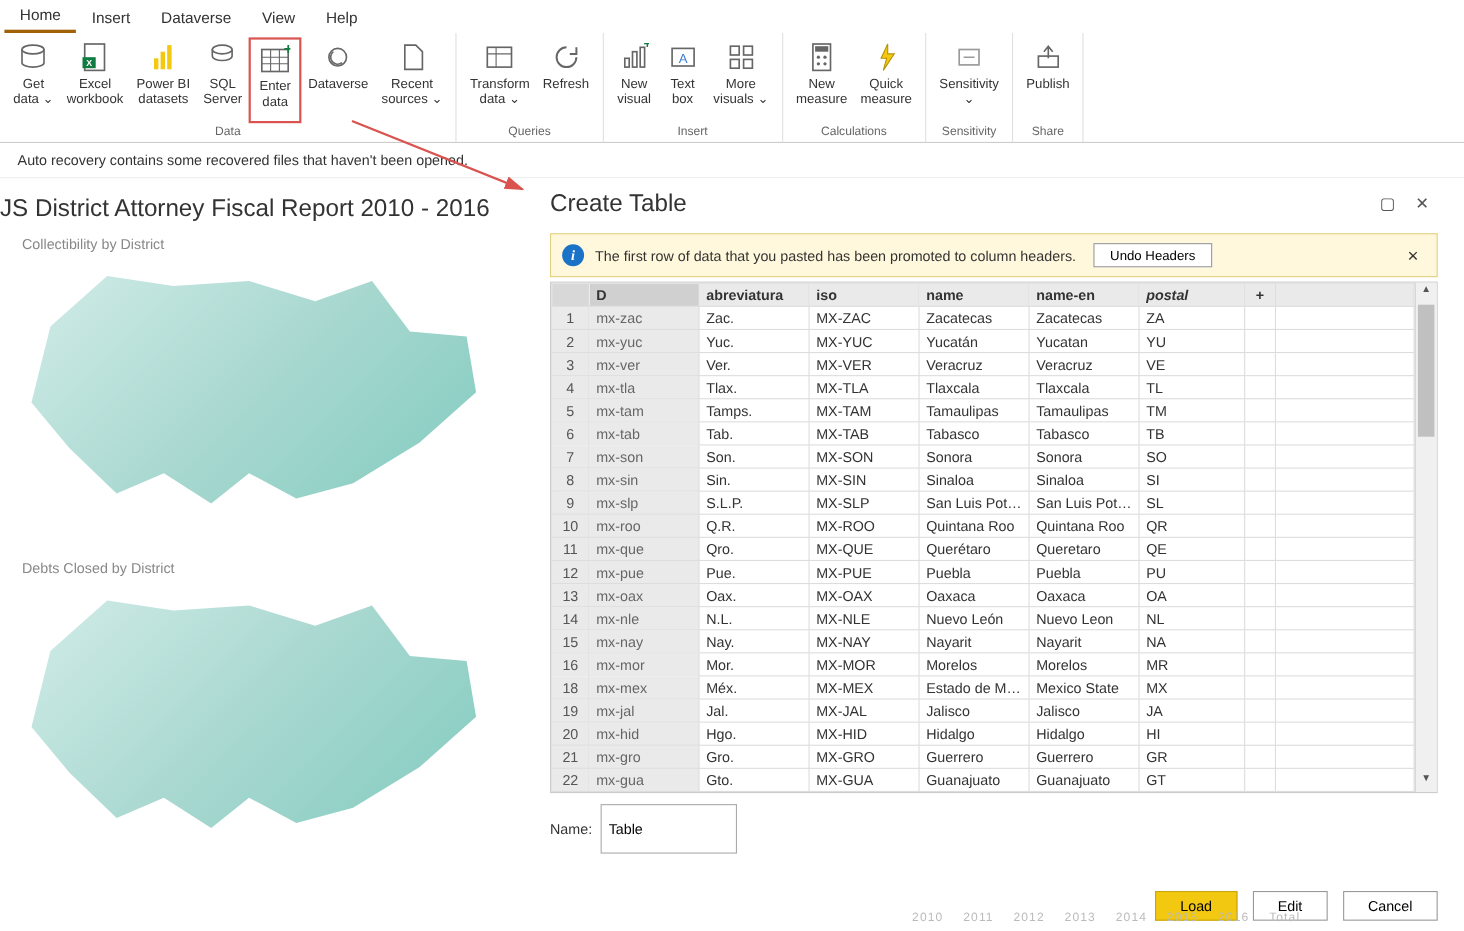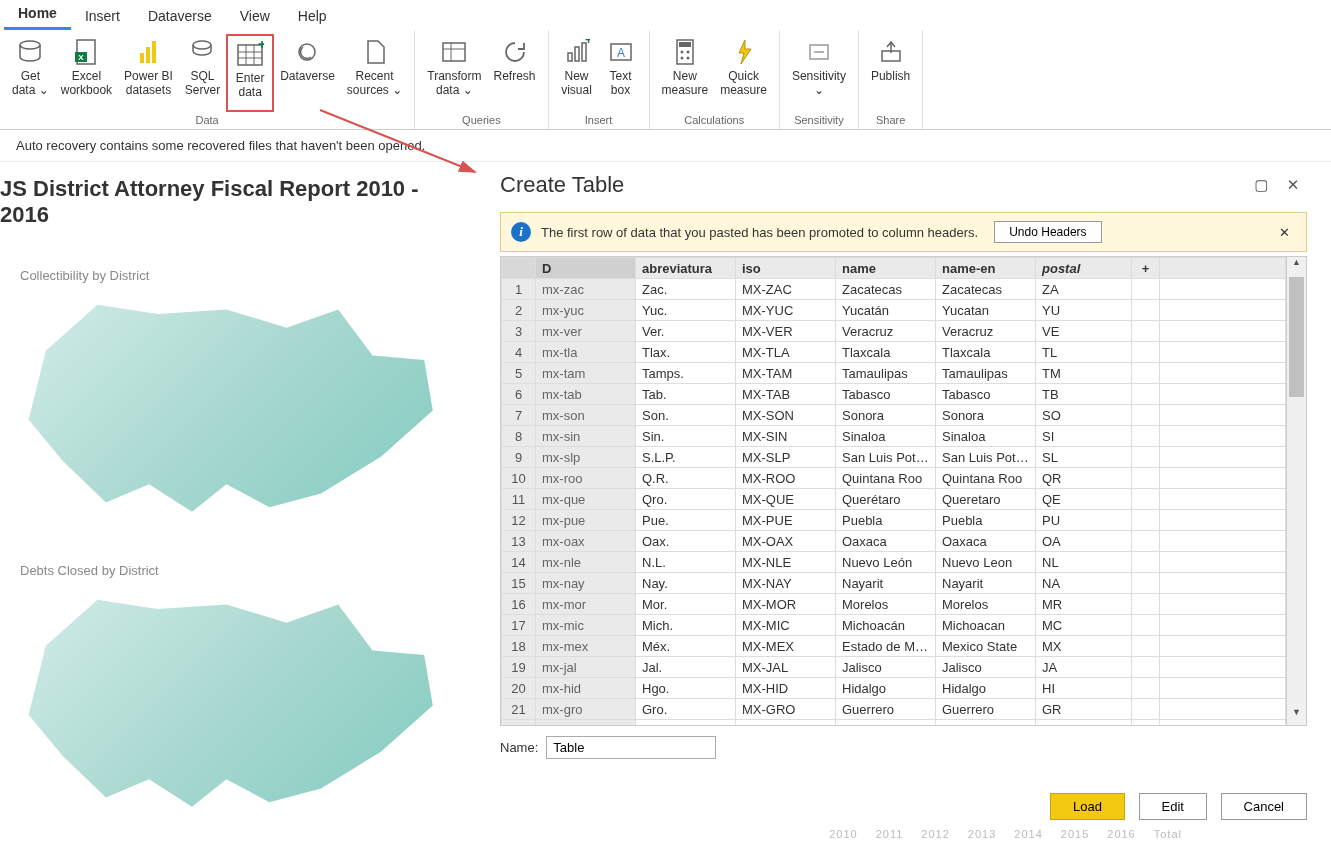--- a/index.html
+++ b/index.html
@@ -1,39 +1,39 @@
 <!DOCTYPE html>
 <html><head>
 <meta charset="utf-8">
 <style>
 * { margin: 0; padding: 0; box-sizing: border-box; font-family: "Segoe UI", -apple-system, sans-serif; }
 body { background: #fff; width: 1331px; height: 846px; overflow: hidden; font-size: 13px; color: #333; }
 
 
 .tabs { display: flex; padding: 0 4px; height: 30px; align-items: flex-end; }
 .tab { padding: 6px 14px 6px; font-size: 14px; cursor: pointer; }
-.tab.active { border-bottom: 3px solid #3b82f6; font-weight: 700; }
+.tab.active { border-bottom: 3px solid #a16207; font-weight: 400; }
 
 
 .ribbon { display: flex; border-bottom: 1px solid #ccc; height: 100px; background: #fff; position: relative; }
 .group { display: flex; flex-direction: column; border-right: 1px solid #e0e0e0; padding: 4px 6px 0; }
 .group-items { display: flex; align-items: flex-start; flex: 1; }
 .group-label { text-align: center; font-size: 11px; color: #666; padding: 2px 0 3px; }
 .rbtn { display: flex; flex-direction: column; align-items: center; justify-content: flex-start; padding: 2px 6px; cursor: pointer; text-align: center; font-size: 12px; line-height: 1.15; min-width: 42px; height: 78px; }
 .rbtn .ico { width: 32px; height: 32px; margin-bottom: 2px; display:flex; align-items:center; justify-content:center;}
 .rbtn-sm { display: block; padding: 2px 6px; cursor: pointer; font-size: 12px; color: #666; line-height: 1.6; }
 .highlight-box { border: 2px solid #d9534f; }
 
 
 .recovery { padding: 8px 16px; font-size: 13px; border-bottom: 1px solid #eee; color:#333; }
 
 
 .main { display: flex; height: calc(846px - 30px - 100px - 36px); position: relative; }
 .report-left { width: 476px; padding: 10px 10px 10px 0; overflow: hidden; }
-.report-title { font-size: 22px; color: #333; margin: 4px 0 40px 0; font-weight: bold; }
+.report-title { font-size: 22px; color: #333; margin: 4px 0 12px 0; }
 .viz-title { font-size: 13px; color: #888; margin: 0 0 8px 20px; }
 .map-placeholder { width: 430px; height: 230px; margin: 0 0 42px 20px; background: linear-gradient(135deg, #d4ede9 0%, #a8d8d0 50%, #7fcabe 100%); clip-path: polygon(6% 26%, 18% 6%, 32% 10%, 48% 8%, 62% 16%, 74% 8%, 82% 28%, 94% 30%, 96% 52%, 84% 72%, 70% 88%, 58% 94%, 48% 84%, 40% 96%, 30% 84%, 20% 92%, 10% 74%, 2% 56%); }
 
 
 .dialog { position: absolute; left: 476px; top: 0; right: 0; bottom: 0; background: #fff; padding: 10px 24px 10px 24px; }
 .dialog-hdr { display:flex; justify-content:space-between; align-items:center; }
 .dialog-title { font-size: 22px; font-weight: 400; color: #333; }
 .dlg-ctrls span { display:inline-block; width:28px; text-align:center; font-size:15px; cursor:pointer; color:#555;}
 .info-bar { background: #FFF8DC; border: 1px solid #e0d080; padding: 8px 10px; margin: 14px 0 4px; display: flex; align-items: center; font-size: 13px; }
 .info-ico { width: 20px; height: 20px; border-radius: 50%; background: #1b73c7; color: #fff; text-align: center; line-height: 20px; font-weight: bold; font-style: italic; font-family: serif; margin-right: 10px; flex-shrink:0;}
@@ -49,21 +49,21 @@
 .rowhdr { background: #eaeaea; text-align: center; font-weight: 400; width: 34px; color:#555;}
 th.rowhdr{ background:#d8d8d8;}
 .col-id { background: #eaeaea; color:#666; }
 th.sel { background: #d0d0d0; }
 .add-col { width: 28px; text-align: center; cursor: pointer; }
 .vscroll { width: 20px; background: #f0f0f0; border-left: 1px solid #ccc; position: relative; }
 .vthumb { position:absolute; left:2px; right:2px; top:20px; height:120px; background:#c0c0c0;}
 .vtrk-btn{height:18px; text-align:center; font-size:9px; color:#555;}
 
 .name-row { margin: 10px 0; display: flex; align-items: center; font-size:13px;}
-.name-row input { margin-left: 8px; padding: 3px 6px; width: 170px; border: 1px solid #aaa; font-size:13px;}
+.name-row input { margin-left: 8px; padding: 14px 6px; width: 124px; border: 1px solid #aaa; font-size:13px;}
 .dlg-btns { text-align: right; margin-top: 34px; }
 .dlg-btns button { padding: 5px 22px; margin-left: 10px; border: 1px solid #999; background: #fff; cursor: pointer; font-size:13px; }
 .dlg-btns .primary { background: #F2C811; border-color: #c9a50a; }
 
 
 .arrow-svg { position: absolute; left: 315px; top: 80px; pointer-events: none; z-index: 50;}
 
 
 .years { position:absolute; bottom: 2px; right: 140px; font-size:11px; color:#bbb; letter-spacing: 1px;}
 .years span{ margin:0 9px;}
@@ -203,20 +203,32 @@
         </div>
       <div class="rbtn">
           <span class="ico">
             <svg width="26" height="26">
               <rect x="3" y="5" width="20" height="16" fill="none" stroke="#666" stroke-width="1.5"></rect>
               <text x="13" y="18" fill="#3a7bd5" font-size="12" text-anchor="middle">A</text>
             </svg>
           </span>
           <span style="white-space:pre;">Text
 box</span>
+        </div>
+      <div class="rbtn">
+          <span class="ico">
+            <svg width="26" height="26">
+              <rect x="3" y="3" width="8" height="8" fill="none" stroke="#666" stroke-width="1.5"></rect>
+              <rect x="15" y="3" width="8" height="8" fill="none" stroke="#666" stroke-width="1.5"></rect>
+              <rect x="3" y="15" width="8" height="8" fill="none" stroke="#666" stroke-width="1.5"></rect>
+              <rect x="15" y="15" width="8" height="8" fill="none" stroke="#666" stroke-width="1.5"></rect>
+            </svg>
+          </span>
+          <span style="white-space:pre;">More
+visuals ⌄</span>
         </div>
     </div>
     <div class="group-label">Insert</div>
   </div>
 
   <div class="group">
     <div class="group-items">
       <div class="rbtn">
           <span class="ico">
             <svg width="22" height="28">
@@ -498,31 +510,20 @@
                 <td class="col-id">mx-mor</td>
                 <td>Mor.</td>
                 <td>MX-MOR</td>
                 <td>Morelos</td>
                 <td>Morelos</td>
                 <td>MR</td>
                 <td class="add-col"></td>
                 <td></td>
               </tr>
               <tr>
-                <td class="rowhdr">17</td>
-                <td class="col-id">mx-mic</td>
-                <td>Mich.</td>
-                <td>MX-MIC</td>
-                <td>Michoacán</td>
-                <td>Michoacan</td>
-                <td>MC</td>
-                <td class="add-col"></td>
-                <td></td>
-              </tr>
-              <tr>
                 <td class="rowhdr">18</td>
                 <td class="col-id">mx-mex</td>
                 <td>Méx.</td>
                 <td>MX-MEX</td>
                 <td>Estado de Méxi…</td>
                 <td>Mexico State</td>
                 <td>MX</td>
                 <td class="add-col"></td>
                 <td></td>
               </tr>

